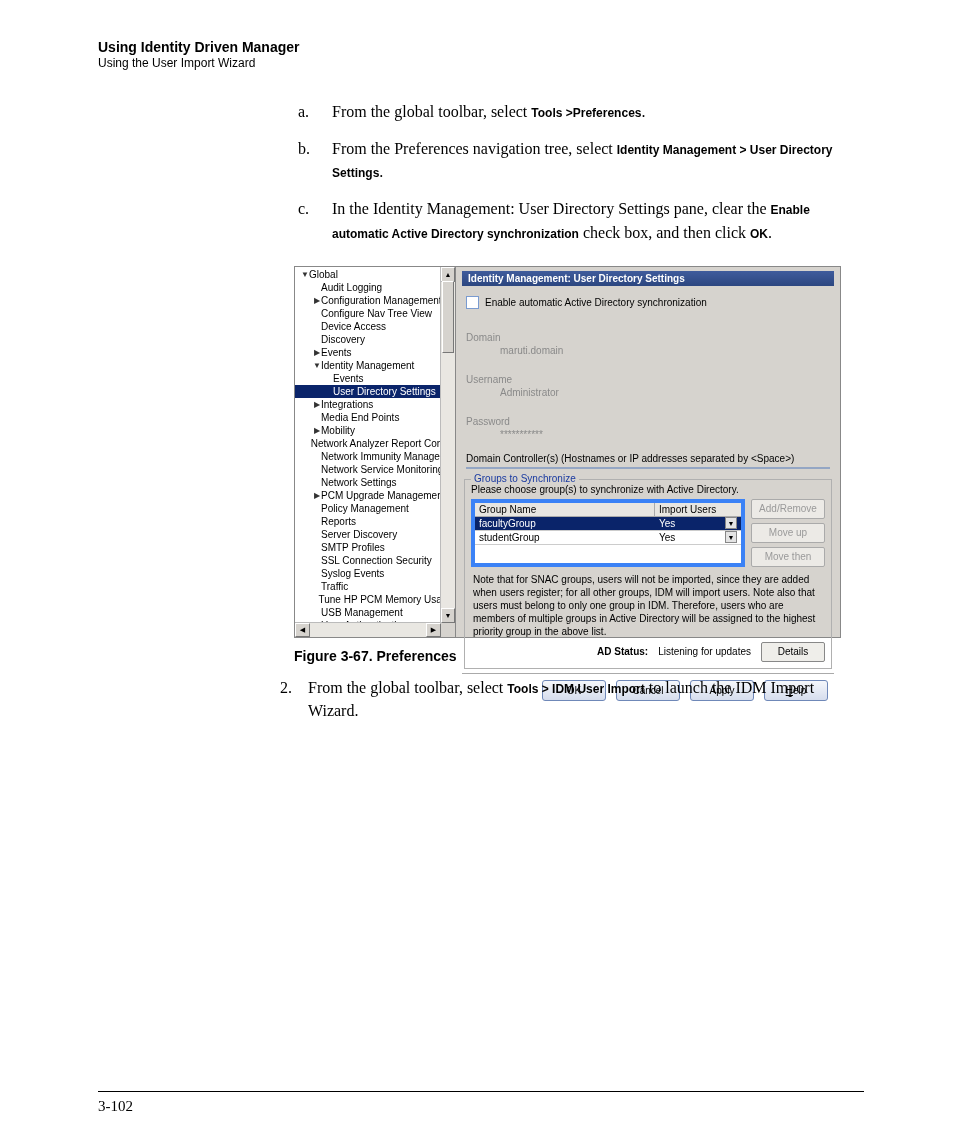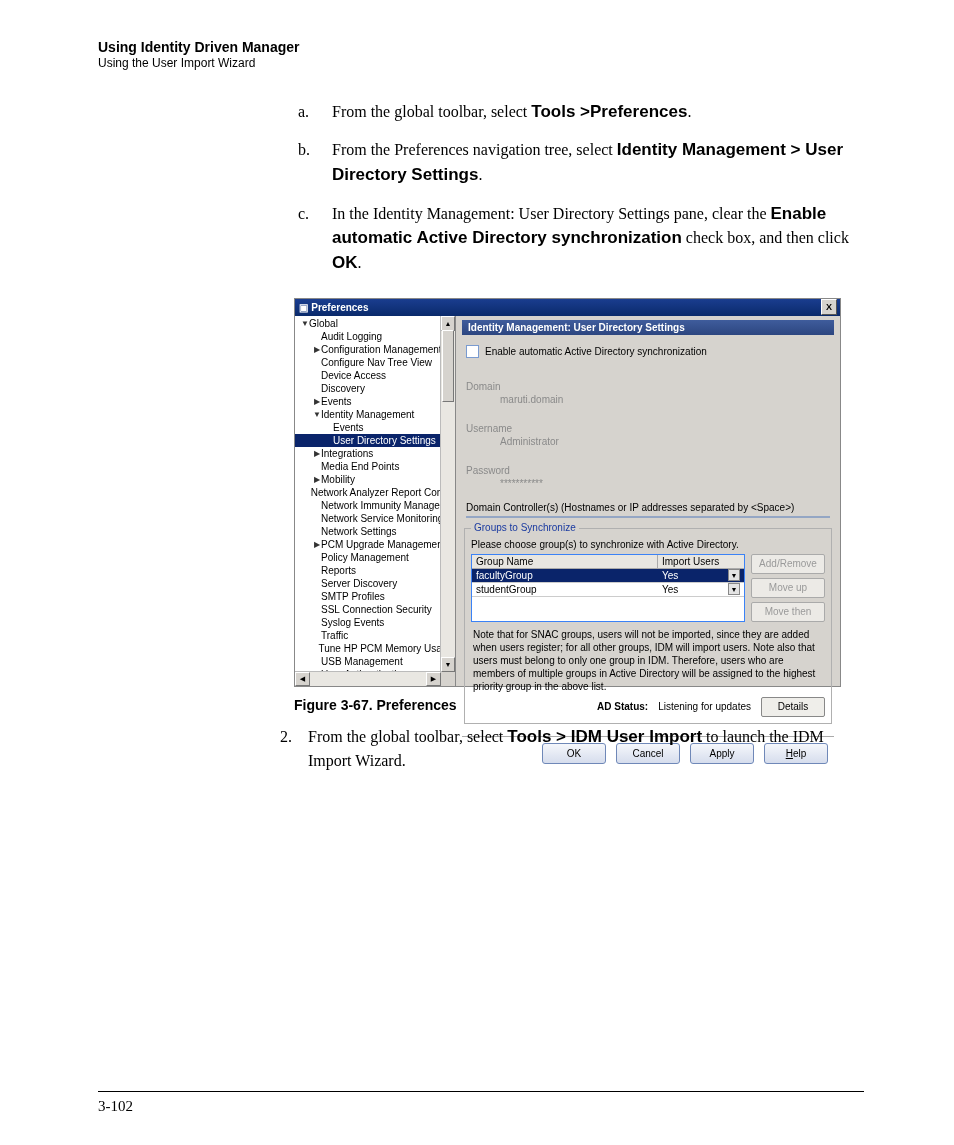--- a/index.html
+++ b/index.html
@@ -16,21 +16,21 @@
     box-sizing:border-box;
     padding:38px 90px 30px 98px;
   }
   .running-head{line-height:1.3;margin-bottom:28px;}
   .running-head .bold{font-family:Arial,Helvetica,sans-serif;font-weight:bold;font-size:14px;}
   .running-head .reg{font-family:Arial,Helvetica,sans-serif;font-size:12px;}
   .steps{margin-left:200px;margin-right:0;}
   .step{display:flex;margin-bottom:14px;line-height:1.45;}
   .marker{width:34px;flex-shrink:0;}
   .step .text{flex:1;}
-  .b{font-family:Arial,Helvetica,sans-serif;font-weight:bold;font-size:17px;}
+  .b{font-family:Arial,Helvetica,sans-serif;font-weight:bold;font-size:12px;}
   .fig-caption{font-family:Arial,Helvetica,sans-serif;font-weight:bold;font-size:14px;margin-left:196px;margin-top:10px;margin-bottom:12px;}
   .step2-wrap{margin-left:182px;}
   .step2{display:flex;line-height:1.45;}
   .step2 .marker{width:28px;}
   .footer{
     position:absolute;left:98px;right:90px;bottom:30px;
     border-top:1px solid #000;padding-top:6px;
     font-family:"Times New Roman",serif;font-size:15px;
   }
 
@@ -84,25 +84,25 @@
     background:linear-gradient(#3f5c9c,#2c4680);
     color:#fff;font-weight:bold;padding:2px 6px;font-size:10px;margin-bottom:6px;
   }
   .check-row{display:flex;align-items:center;margin:4px 0 8px 4px;}
   .chk{width:11px;height:11px;border:1px solid #7a9bd0;background:#fff;margin-right:6px;}
   .form-row{display:flex;align-items:center;margin:3px 0 3px 4px;}
   .lbl{width:34px;color:#8a8a8a;}
   .val{color:#8a8a8a;margin-top:25px;}
   .dc-lbl{margin:10px 0 3px 4px;color:#000;}
   .textarea{height:26px;background:#fff;border:1px solid #94a6c4;margin:0 4px;}
-  .fieldset{border:1px solid #b0b0b0;margin:10px 2px 12px 2px;position:relative;padding:10px 6px 6px 6px;}
+  .fieldset{border:1px solid #b0b0b0;margin:10px 2px 4px 2px;position:relative;padding:4px 6px 6px 6px;}
   .legend{position:absolute;top:-7px;left:6px;background:#d6d3ce;padding:0 3px;color:#1a3aa0;font-size:10px;}
   .fs-text{margin-bottom:4px;}
   .grid-wrap{display:flex;gap:6px;}
-  .grid{flex:1;border:1px solid #3b82f6;background:#fff;}
+  .grid{flex:1;border:4px solid #3b82f6;background:#fff;}
   .ghead{display:flex;background:#e8e6e1;border-bottom:1px solid #aaa;}
   .gh{border-right:1px solid #aaa;padding:1px 4px;font-size:10px;box-sizing:border-box;}
   .gh.last{border-right:none;}
   .gcol1{flex:1;}
   .gcol2{width:86px;display:flex;align-items:center;justify-content:space-between;}
   .grow{display:flex;border-bottom:1px solid #ccc;height:13px;}
   .gc{padding:0 4px;font-size:10px;box-sizing:border-box;display:flex;align-items:center;}
   .grow.sel{background:#0a246a;color:#fff;}
   .grow.sel .gc{color:#fff;}
   .dd{width:10px;height:10px;background:#e4e4e4;border:1px solid #888;font-size:7px;display:flex;align-items:center;justify-content:center;color:#000;}
@@ -150,24 +150,20 @@
     </div>
     <div class="step">
       <div class="marker">c.</div>
       <div class="text">
         <span>In the Identity Management: User Directory Settings pane, clear the </span><span class="b">Enable automatic Active Directory synchronization</span><span> check box, and then click </span><span class="b">OK</span><span>.</span>
       </div>
     </div>
   </div>
 
   <div class="shot">
-    <div class="titlebar">
-      <span>▣ <span>Preferences</span></span>
-      <span class="xbtn">X</span>
-    </div>
     <div class="split">
       <div class="tree">
         <div class="tree-inner" id="tree-inner">
             <div class="node">
               <span class="ind" style="width: 4px;"></span>
               <span class="tri">▼</span>
               <span>Global</span>
             </div>
             <div class="node">
               <span class="ind" style="width: 16px;"></span>

